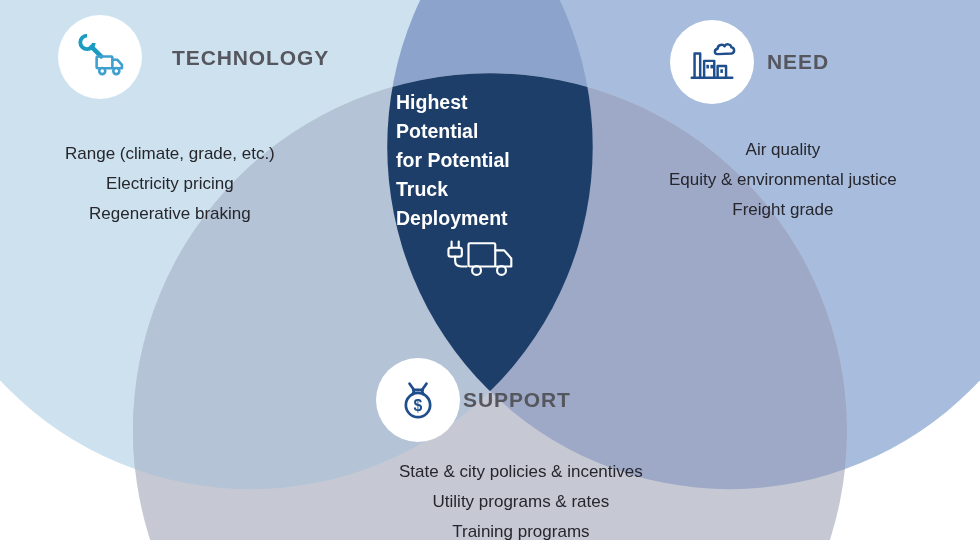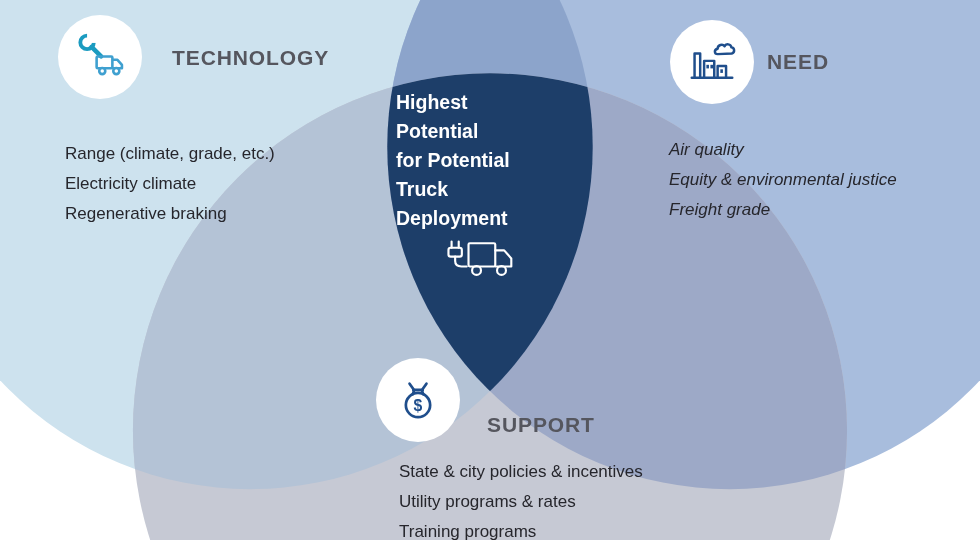--- a/index.html
+++ b/index.html
@@ -25,35 +25,35 @@
   .heading {
     position: absolute;
     font-size: 21px;
     font-weight: 700;
     letter-spacing: 0.9px;
     color: #55565e;
     white-space: nowrap;
   }
   .heading-tech    { left: 172px; top: 46px; }
   .heading-need    { left: 767px; top: 50px; }
-  .heading-support { left: 487px; top: 388px; margin-top: 25px; }
+  .heading-support { left: 463px; top: 388px; }
 
   .badge-tech    { left: 58px;  top: 15px; }
   .badge-need    { left: 670px; top: 20px; }
   .badge-support { left: 376px; top: 358px; }
 
   .list {
     position: absolute;
     list-style: none;
     font-size: 17px;
     color: #26262c;
   }
-  .list li { line-height: 21px; margin-bottom: 9px; white-space: nowrap; }
+  .list li { line-height: 21px; margin-bottom: 9px; white-space: nowrap; text-align: center; }
   .list-tech    { left: 65px;  top: 143px; }
-  .list-need    { left: 669px; top: 139px; font-style: italic; }
+  .list-need    { left: 669px; top: 139px; }
   .list-support { left: 371px; top: 461px; margin-left: 28px; }
 
   .center-text {
     position: absolute;
     left: 396px; top: 88px;
     width: 174px;
     color: #ffffff;
     font-size: 19.5px;
     font-weight: 600;
     line-height: 29px;
@@ -111,21 +111,21 @@
         <rect x="21" y="23.5" width="14" height="10.5" rx="1"></rect>
         <path d="M35 26.5 h4.5 l4 4.5 v3 h-8.5"></path>
         <circle cx="26" cy="36.5" r="2.7" fill="#ffffff"></circle>
         <circle cx="38.5" cy="36.5" r="2.7" fill="#ffffff"></circle>
       </g>
     </svg>
   </div>
   <div class="heading heading-tech">TECHNOLOGY</div>
   <ul class="list list-tech">
     <li>Range (climate, grade, etc.)</li>
-    <li>Electricity climate</li>
+    <li>Electricity pricing</li>
     <li>Regenerative braking</li>
   </ul>
 
   <div class="icon-badge badge-need">
     <svg viewBox="0 0 48 48" aria-hidden="true">
       <g fill="none" stroke-width="2.2" stroke-linejoin="round" stroke-linecap="round" stroke="#1f4e8c">
         <path d="M29 17 C26 17 25.5 13 29 12.2 C29 8.8 33.5 7.6 35.2 10 C36.2 7.4 40.8 7.8 41.2 11 C44.2 11.2 44.6 15.6 41.6 16.4 Z"></path>
         <path d="M8.5 38 V16.5 M13.5 38 V16.5 M8.5 16.5 h5"></path>
         <path d="M17 38 V23 h9 V38"></path>
         <path d="M29 38 V27.5 h7.5 V38"></path>

